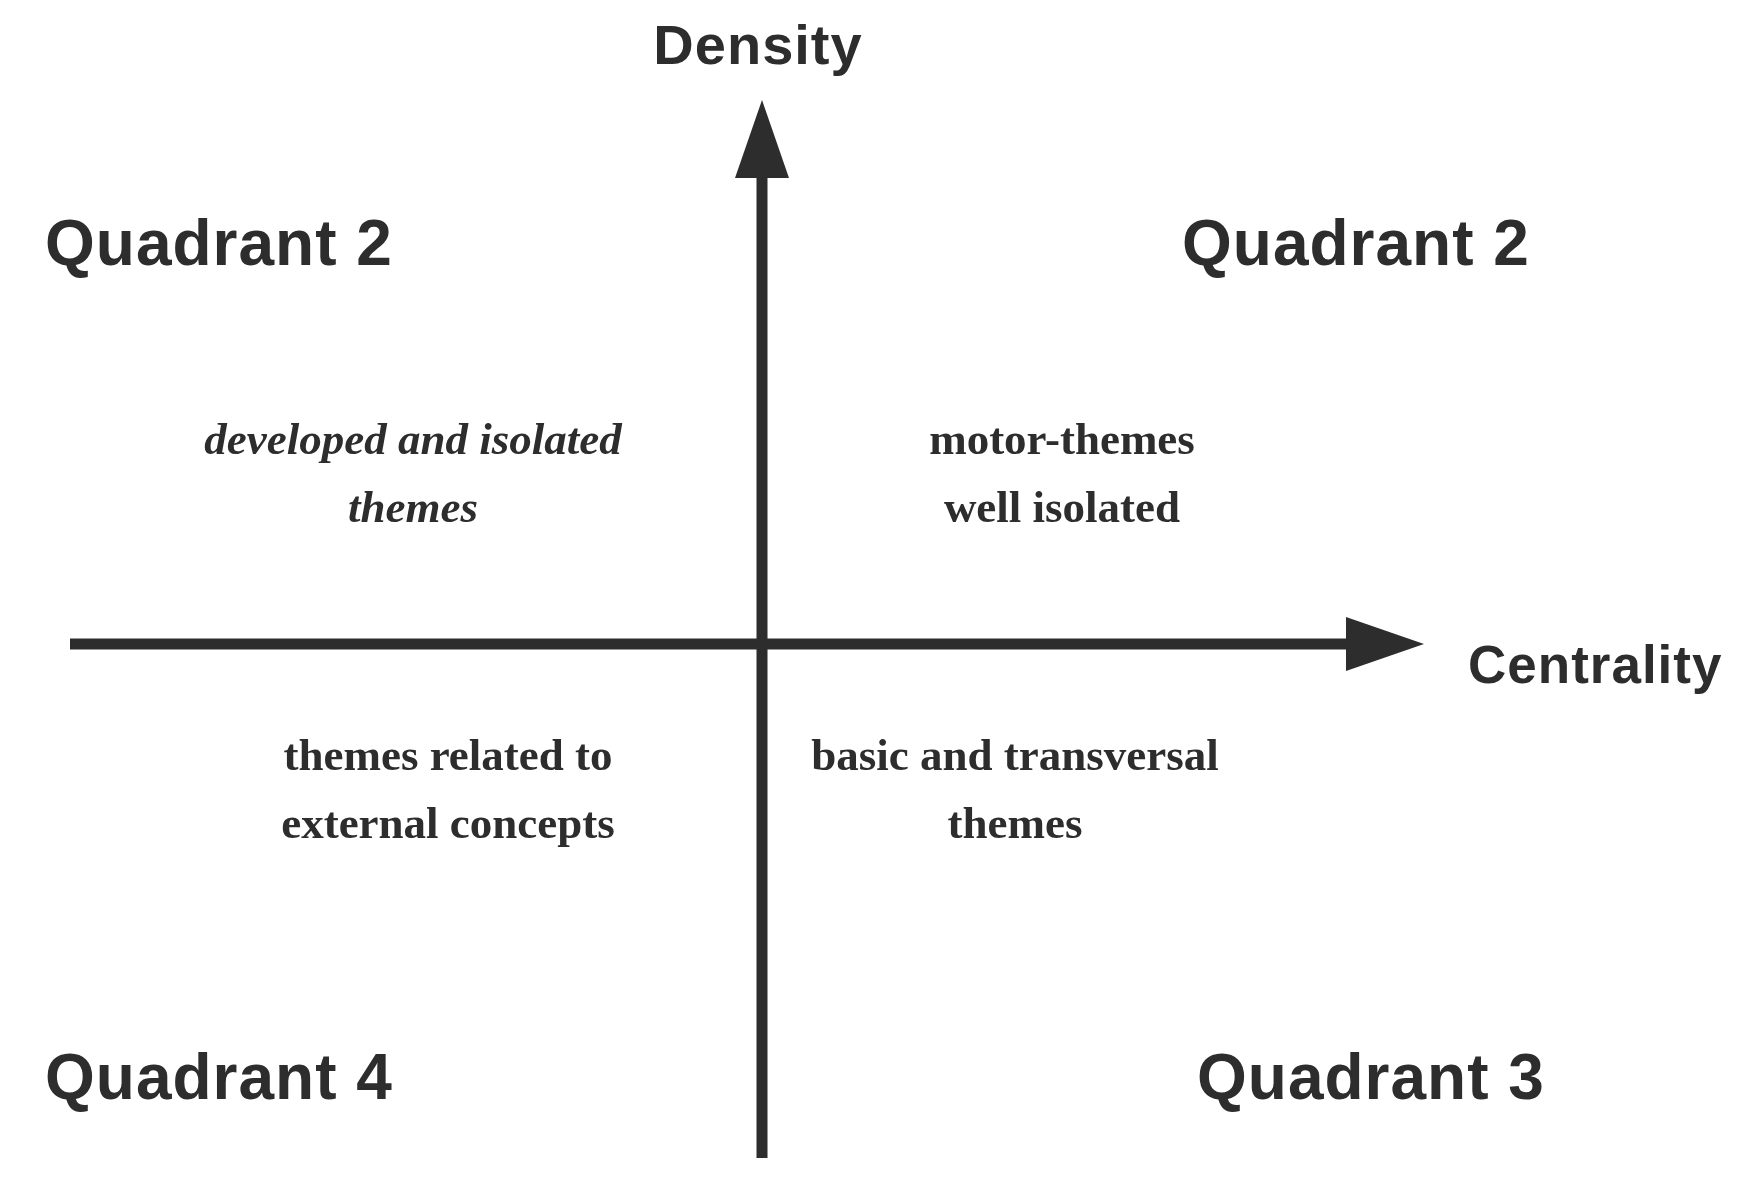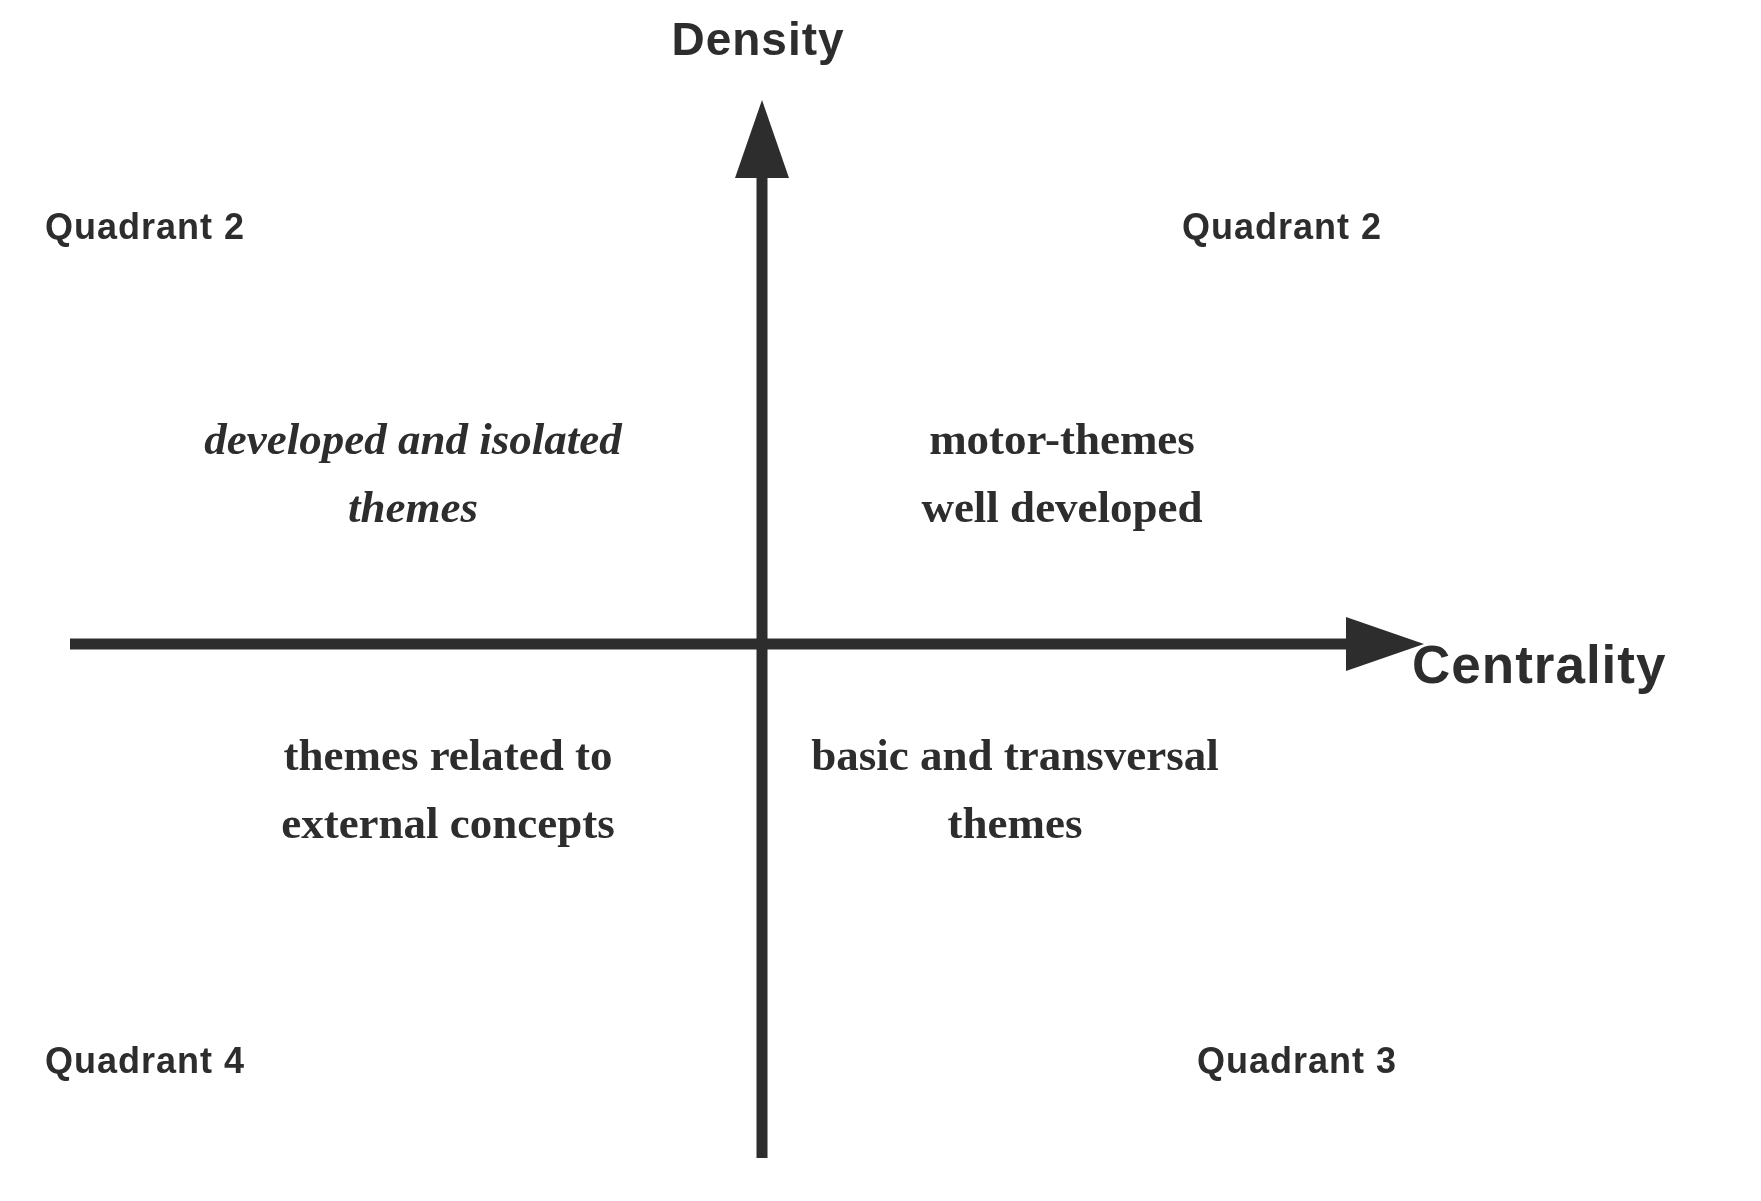--- a/index.html
+++ b/index.html
@@ -26,38 +26,38 @@
   #axes-svg line {
     stroke: var(--ink, #2d2d2d);
     stroke-width: 11;
   }
   #axes-svg polygon {
     fill: var(--ink, #2d2d2d);
   }
   .axis-label {
     position: absolute;
     font-weight: bold;
-    font-size: 46px;
+    font-size: 56px;
     letter-spacing: 1px;
     white-space: nowrap;
   }
   .axis-label.y {
     top: 12px;
     left: 758px;
     transform: translateX(-50%);
   }
   .axis-label.x {
     top: 634px;
-    left: 1412px;
+    left: 1468px;
     font-size: 53px;
   }
   .qlabel {
     position: absolute;
     font-weight: bold;
-    font-size: 36px;
+    font-size: 64px;
     letter-spacing: 1px;
     white-space: nowrap;
   }
   .qlabel.q2 { left: 45px;   top: 206px; }
   .qlabel.q1 { left: 1182px; top: 206px; }
   .qlabel.q4 { left: 45px;   top: 1040px; text-align: center; }
   .qlabel.q3 { left: 1180px; top: 1040px; margin-left: 17px; }
   .desc {
     position: absolute;
     font-family: "Liberation Serif", serif;
@@ -92,21 +92,21 @@
   <div class="axis-label x">Centrality</div>
 
   <div class="qlabel q2">Quadrant 2</div>
 
   <div class="qlabel q1">Quadrant 2</div>
 
   <div class="desc q2">developed and isolated
 themes</div>
 
   <div class="desc q1">motor-themes
-well developed</div>
+well isolated</div>
 
   <div class="desc q4">themes related to
 external concepts</div>
 
   <div class="desc q3">basic and transversal
 themes</div>
 
   <div class="qlabel q4">Quadrant 4</div>
 
   <div class="qlabel q3">Quadrant 3</div>

